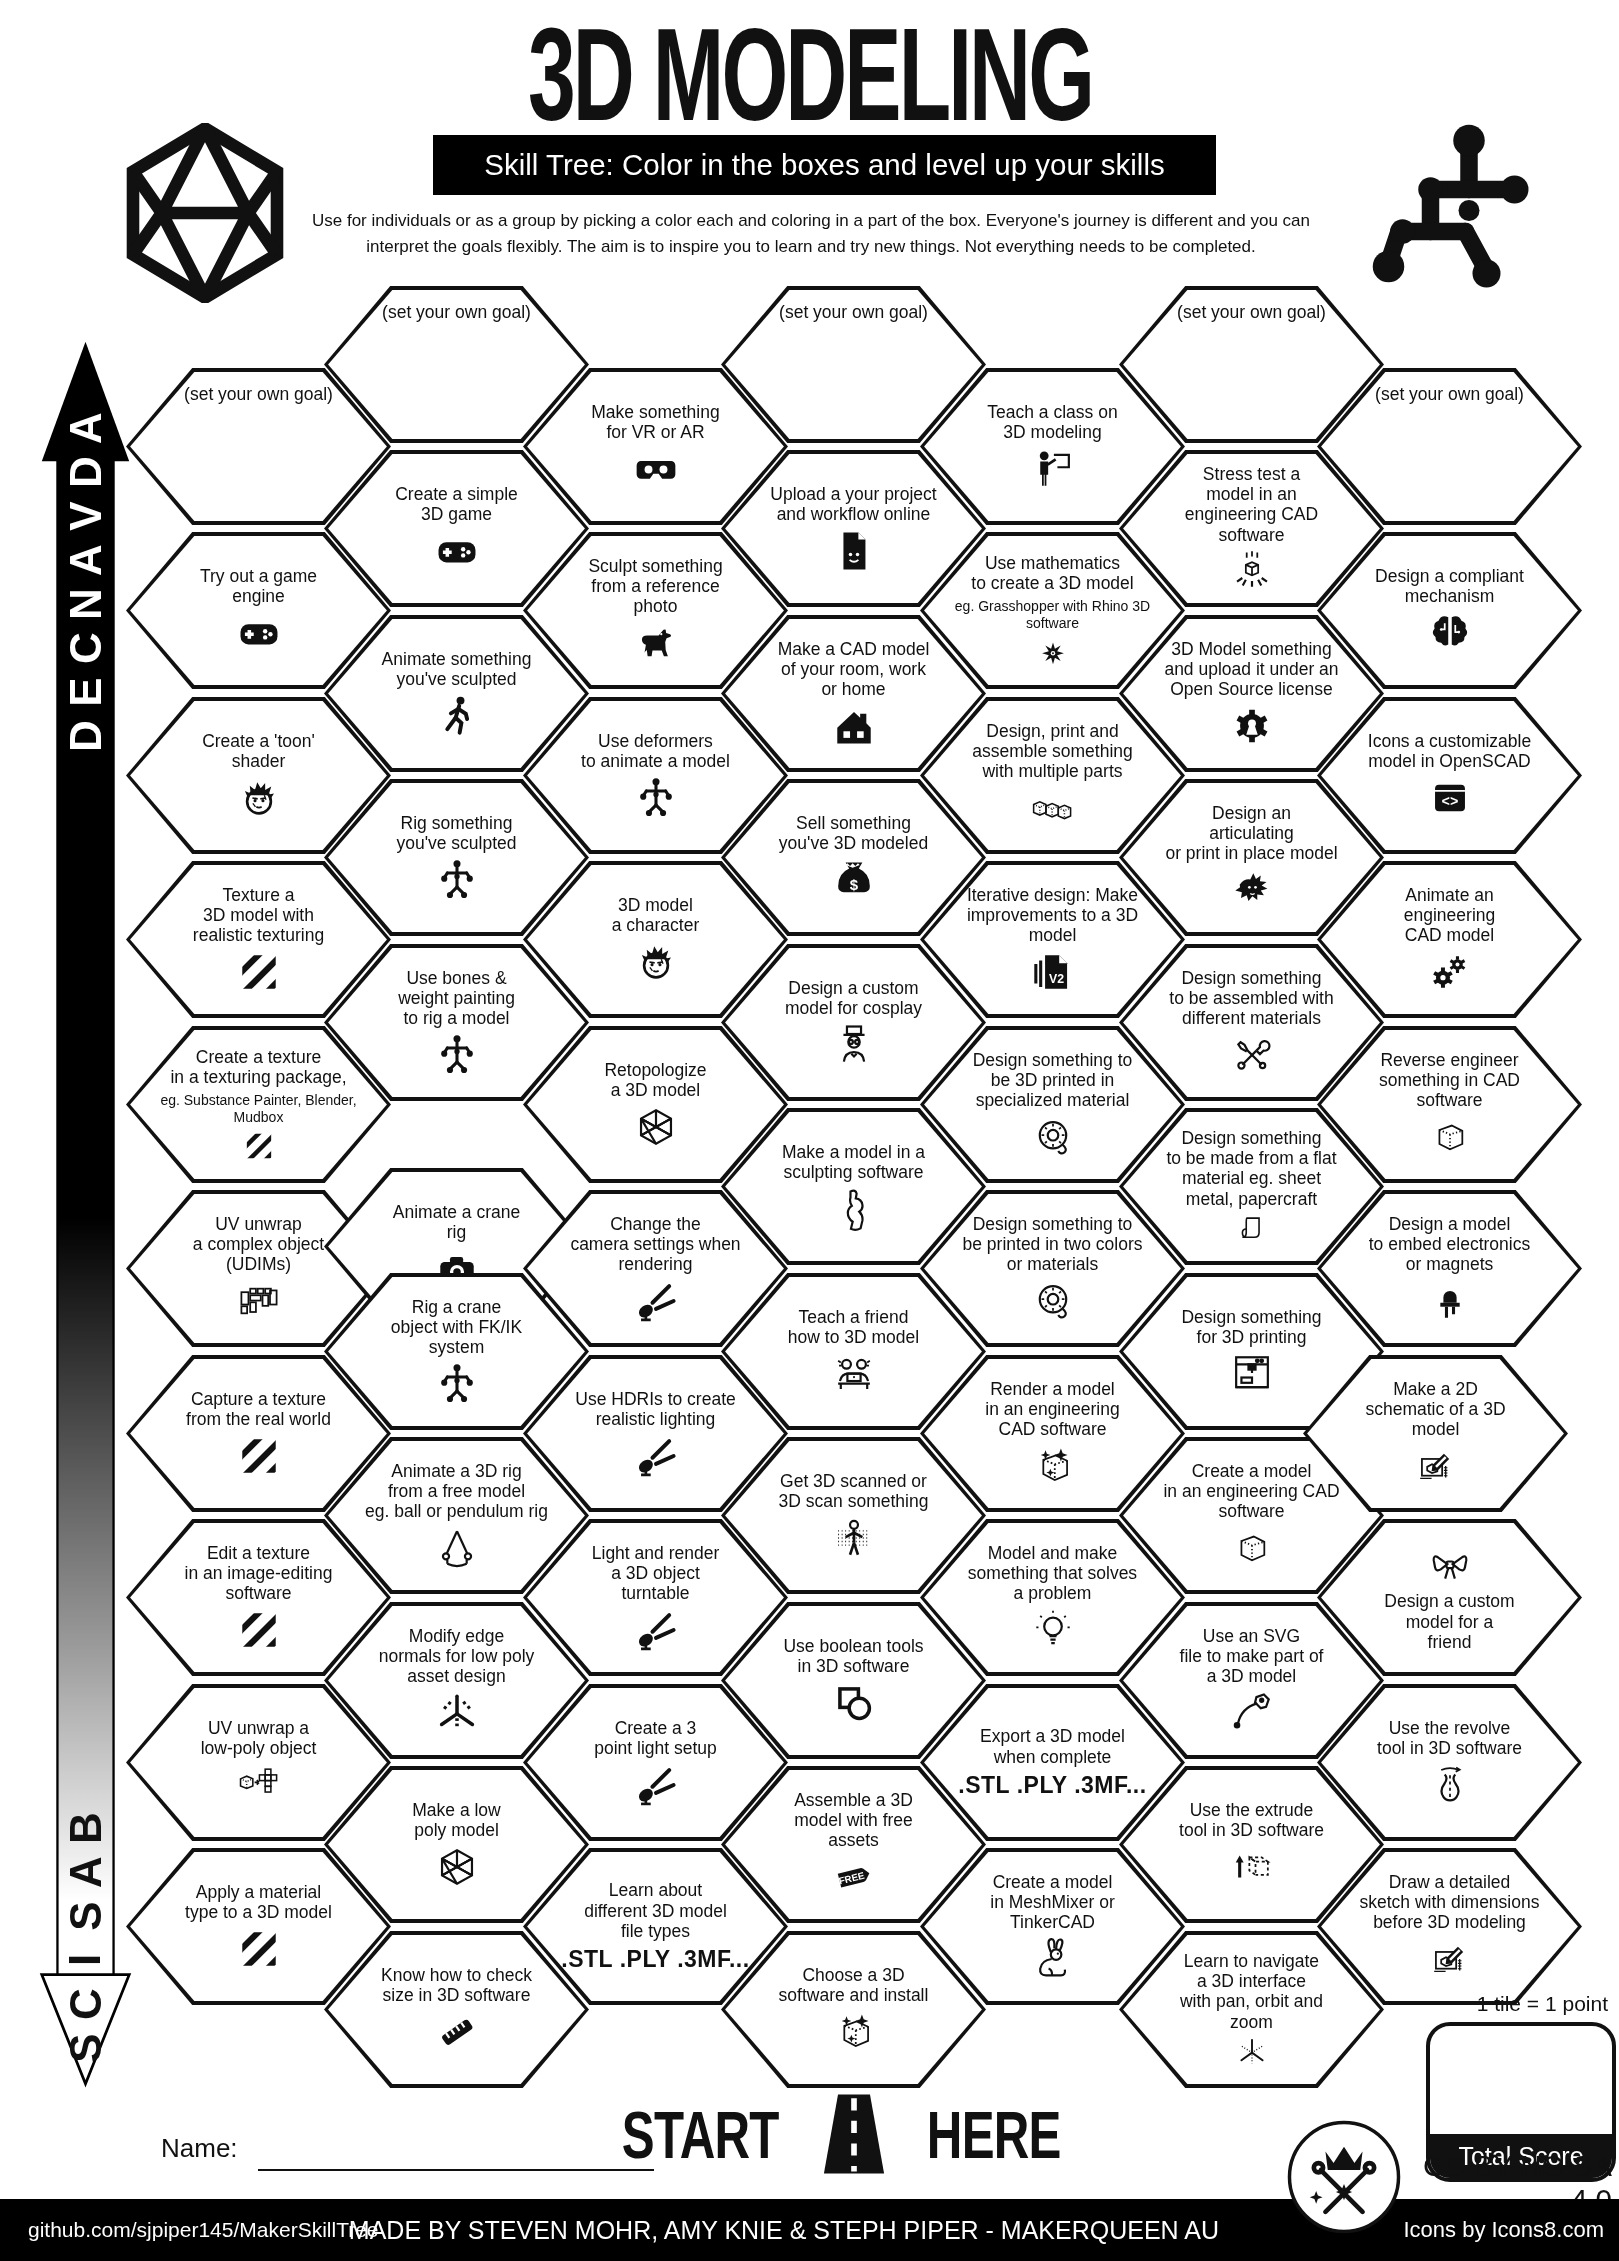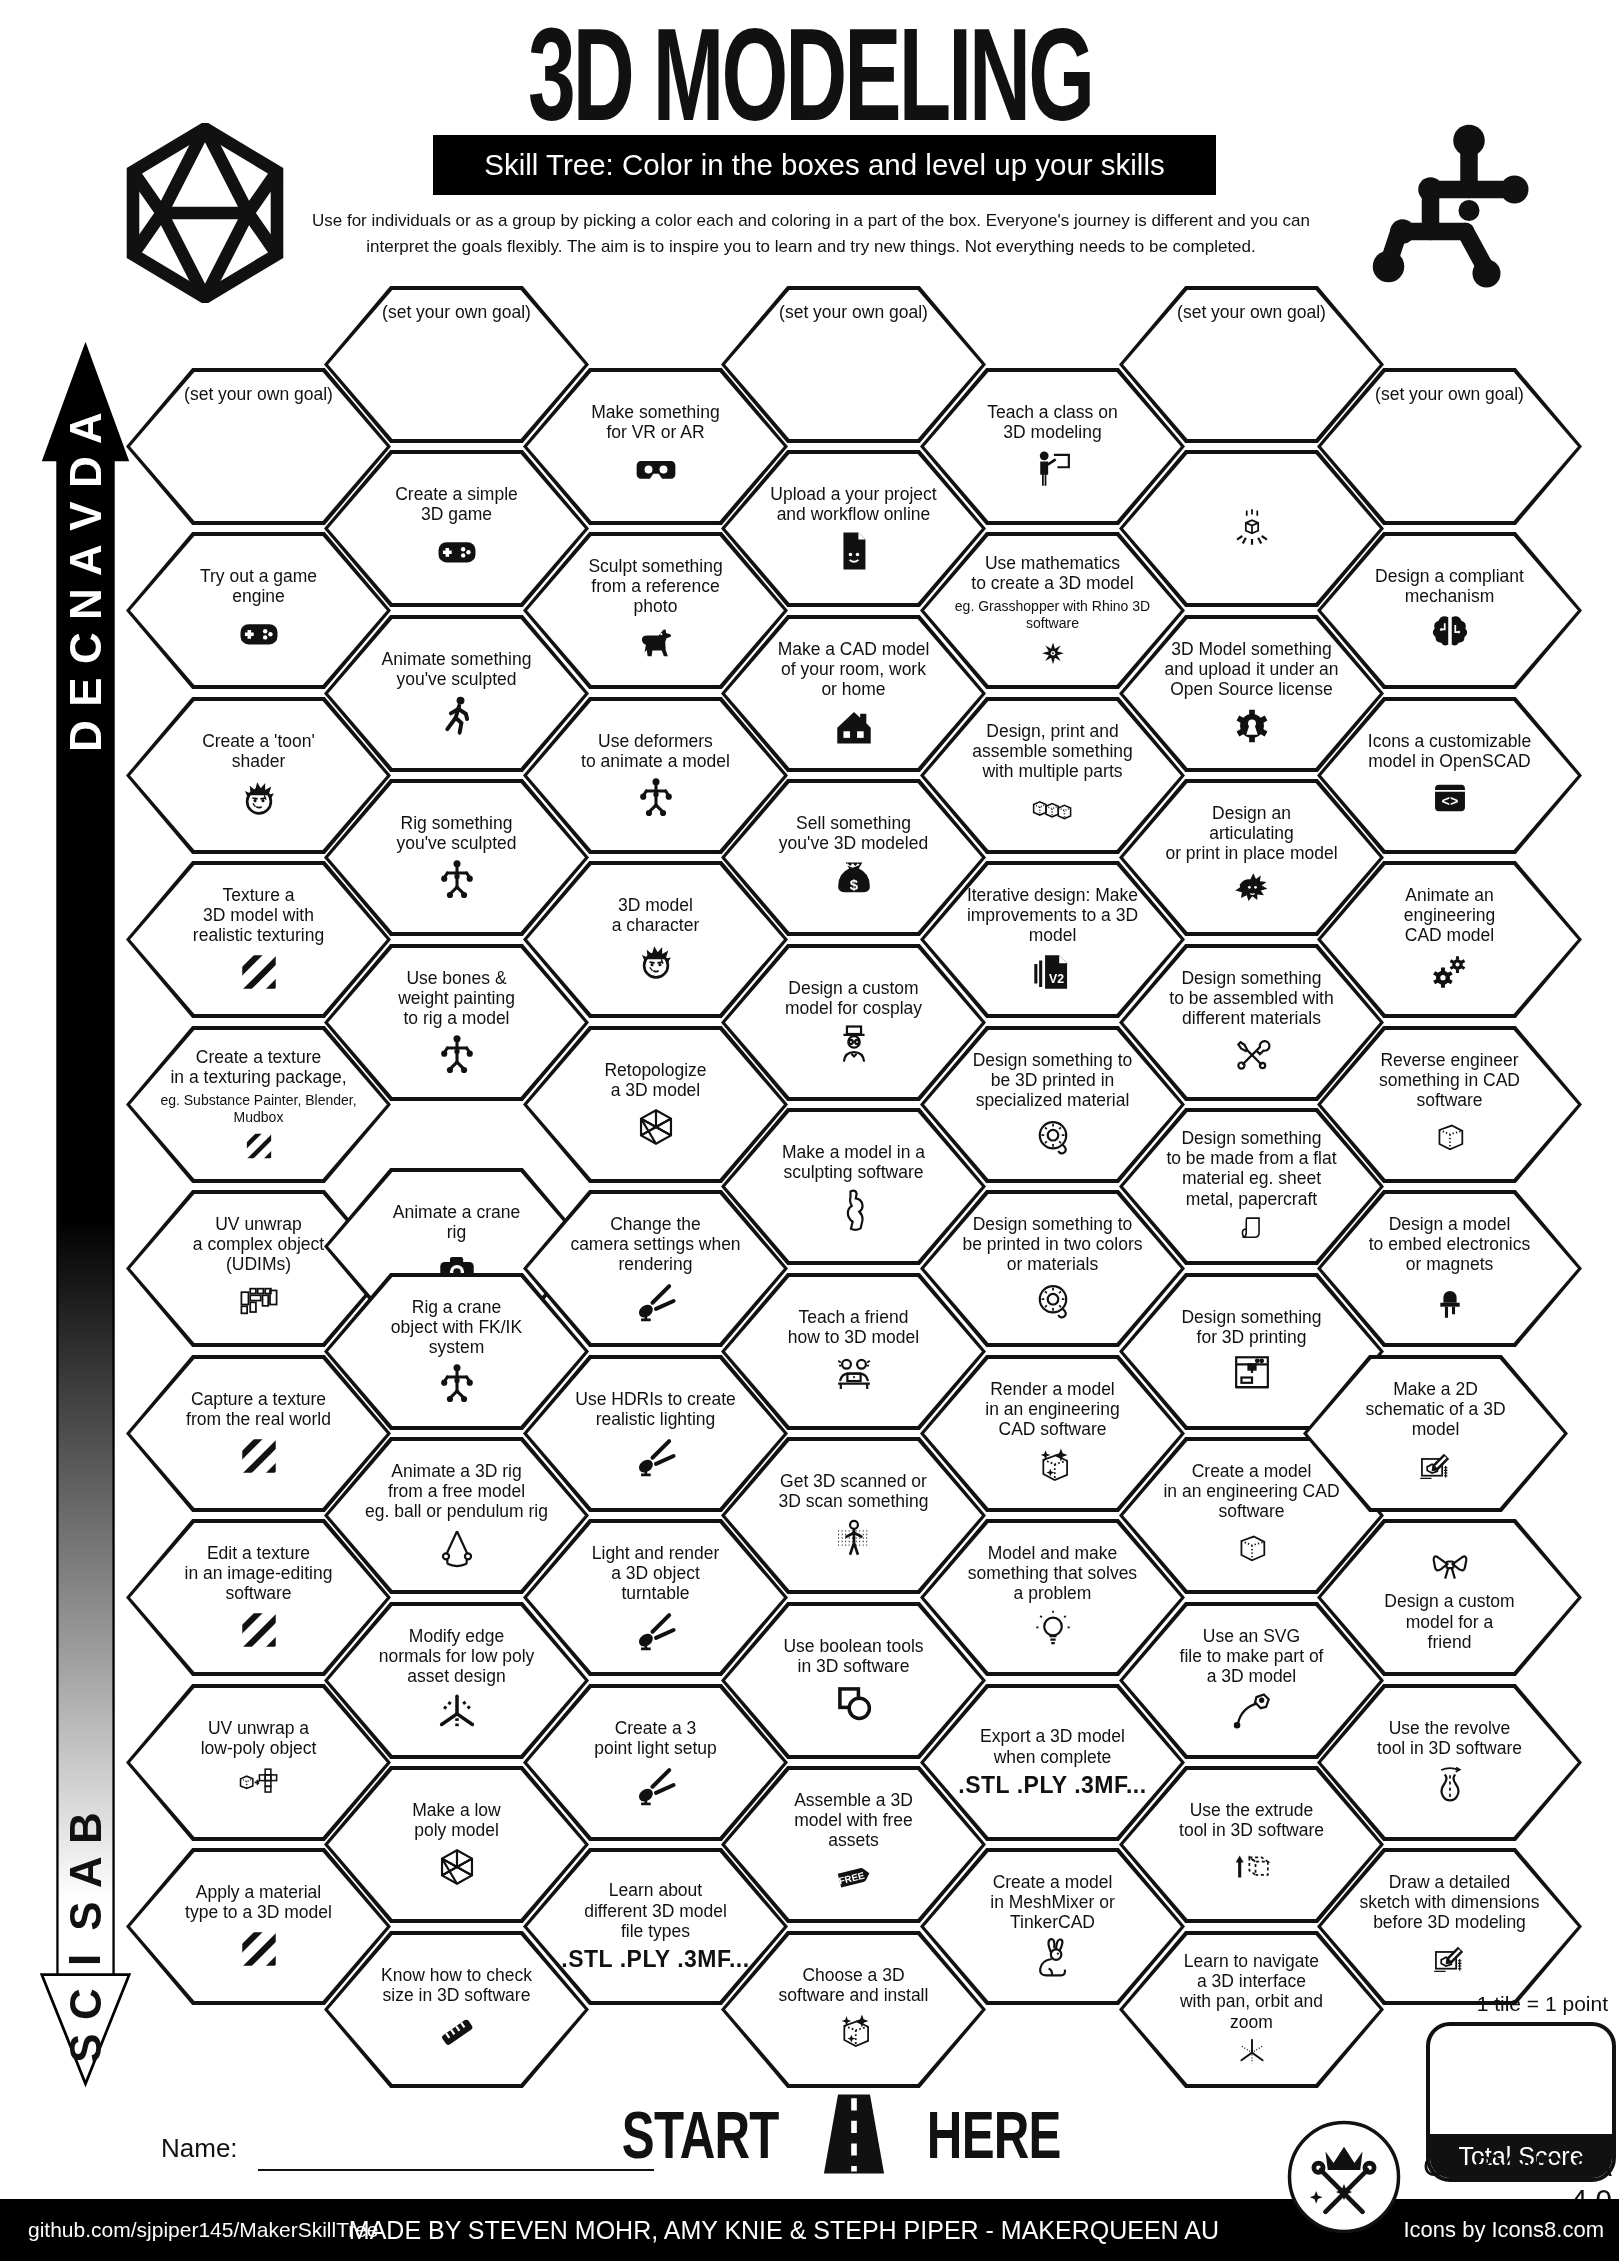--- a/index.html
+++ b/index.html
@@ -1304,20 +1304,23 @@
     <div class="hex goal" style="left: 1119px; top: 286px;">
       <div class="hex-in">
         <div class="hex-c">
           <span class="lbl">(set your own goal)</span>
         </div>
       </div>
     </div>
     <div class="hex" style="left: 1119px; top: 450px;">
       <div class="hex-in">
         <div class="hex-c">
+          <span class="lbl">Stress test a
+model in an
+engineering CAD software</span>
           <svg class="ticon" viewBox="0 0 100 100">
             <use href="#i-stresscube" xlink:href="#i-stresscube"></use>
           </svg>
         </div>
       </div>
     </div>
     <div class="hex" style="left: 1119px; top: 615px;">
       <div class="hex-in">
         <div class="hex-c">
           <span class="lbl">3D Model something

